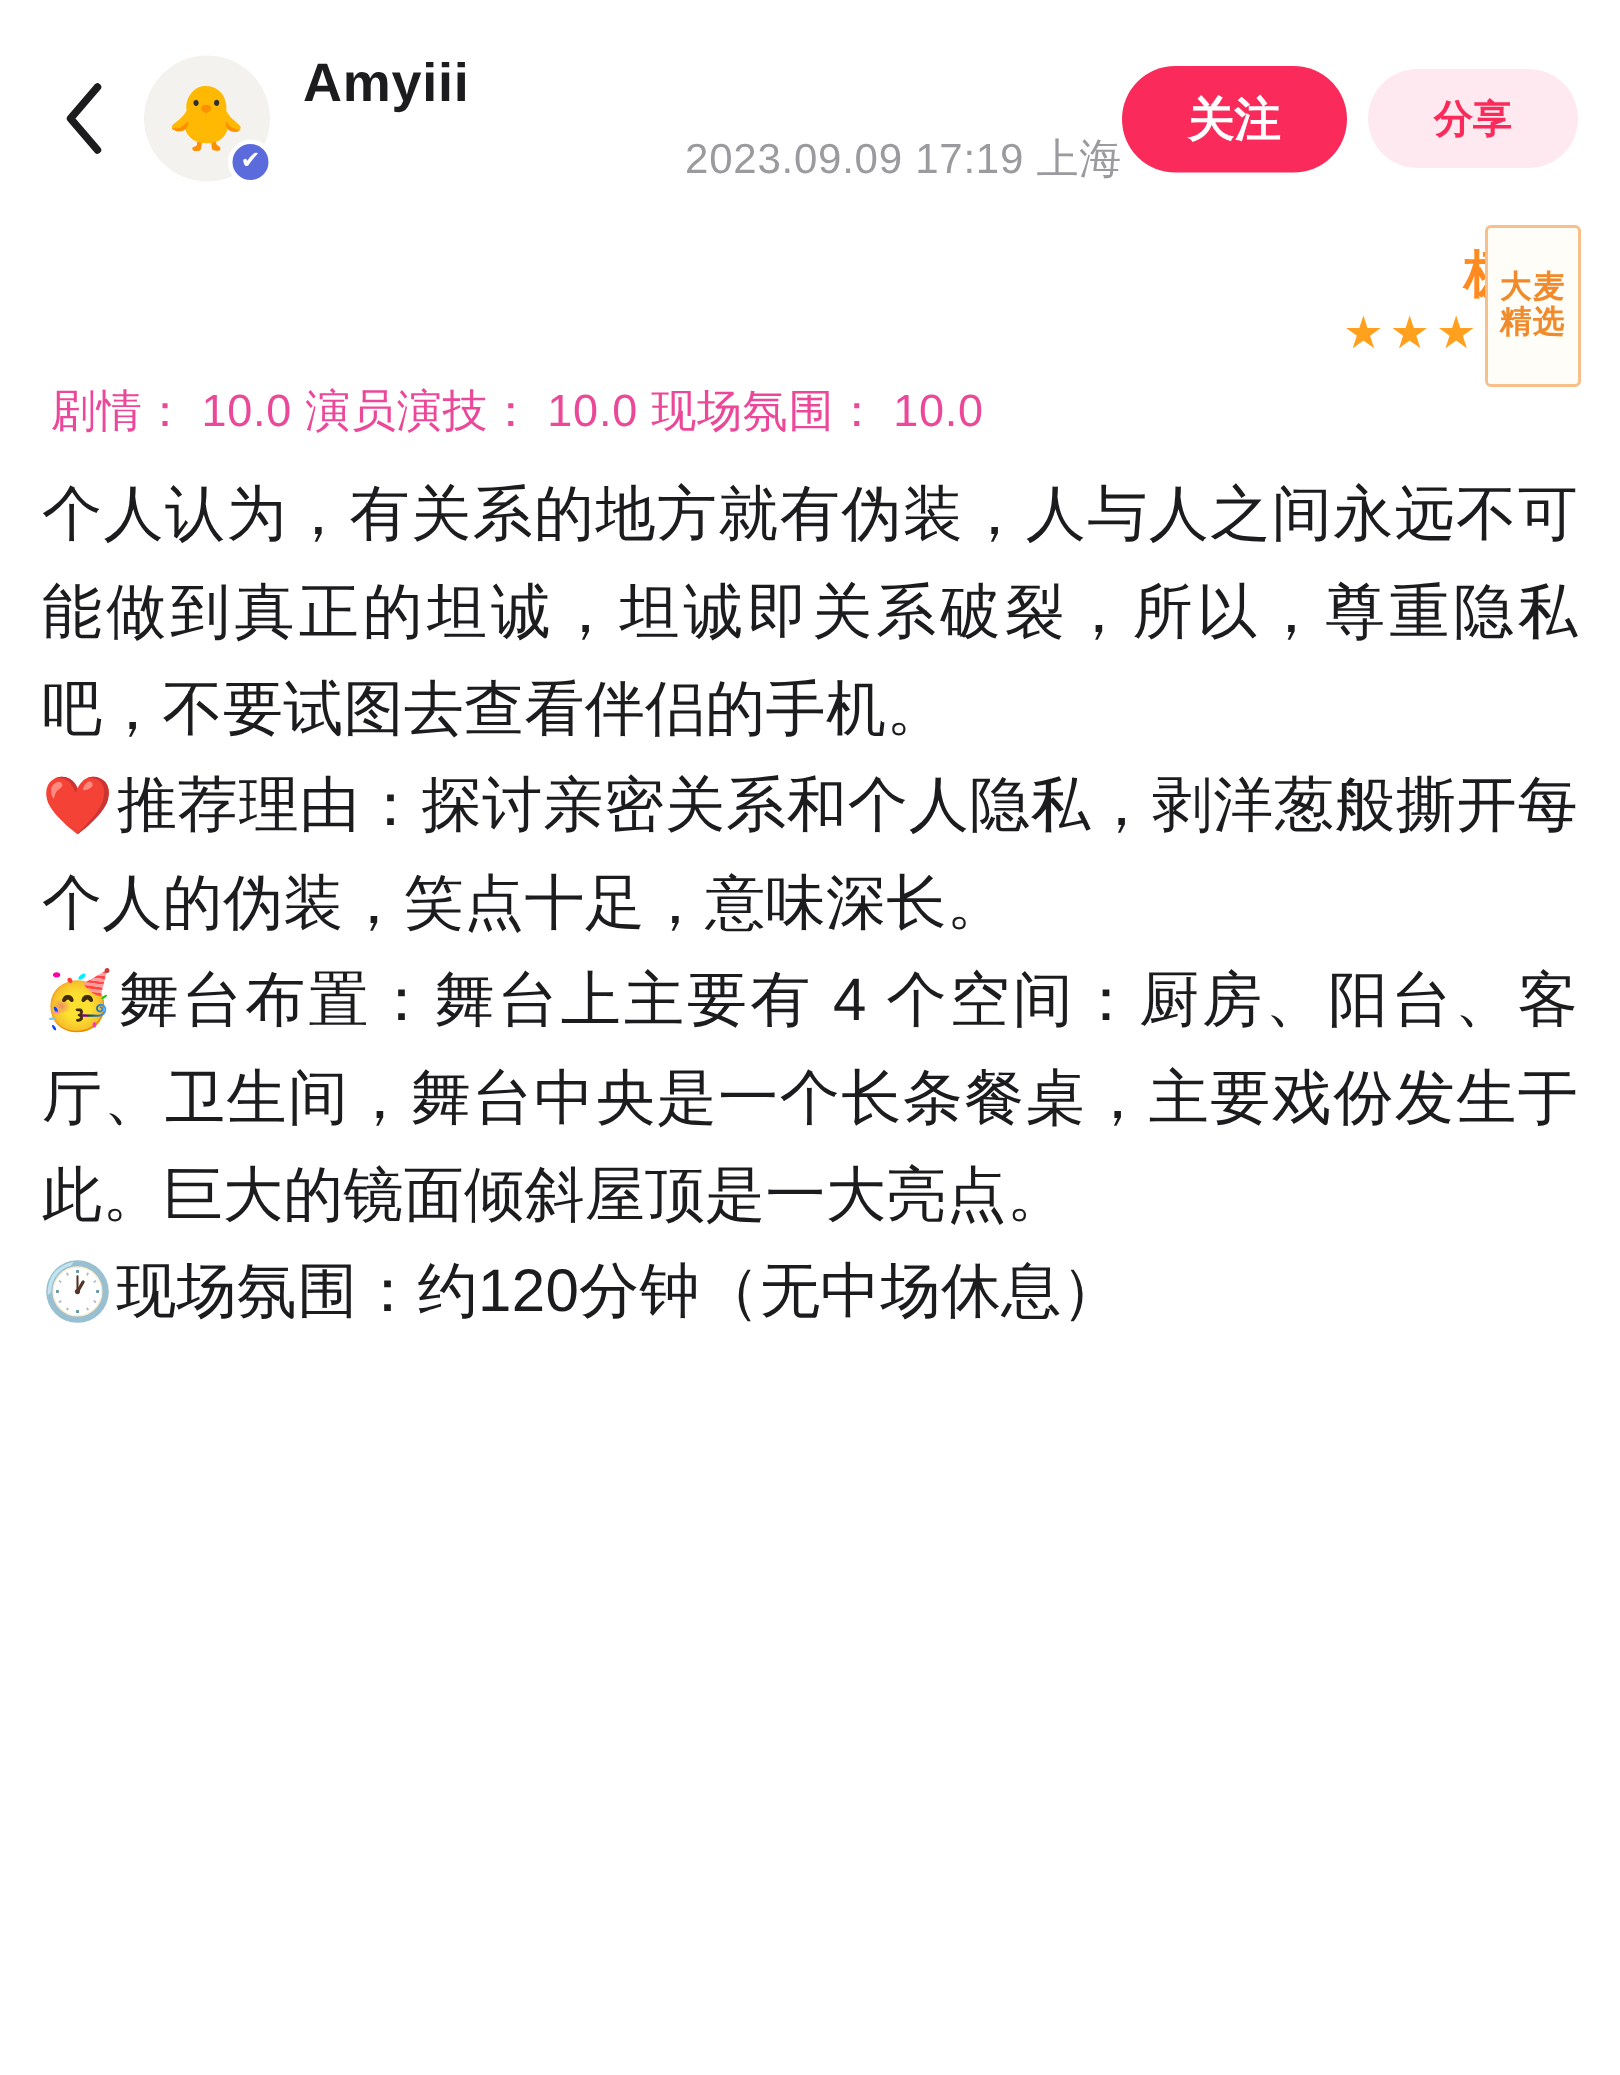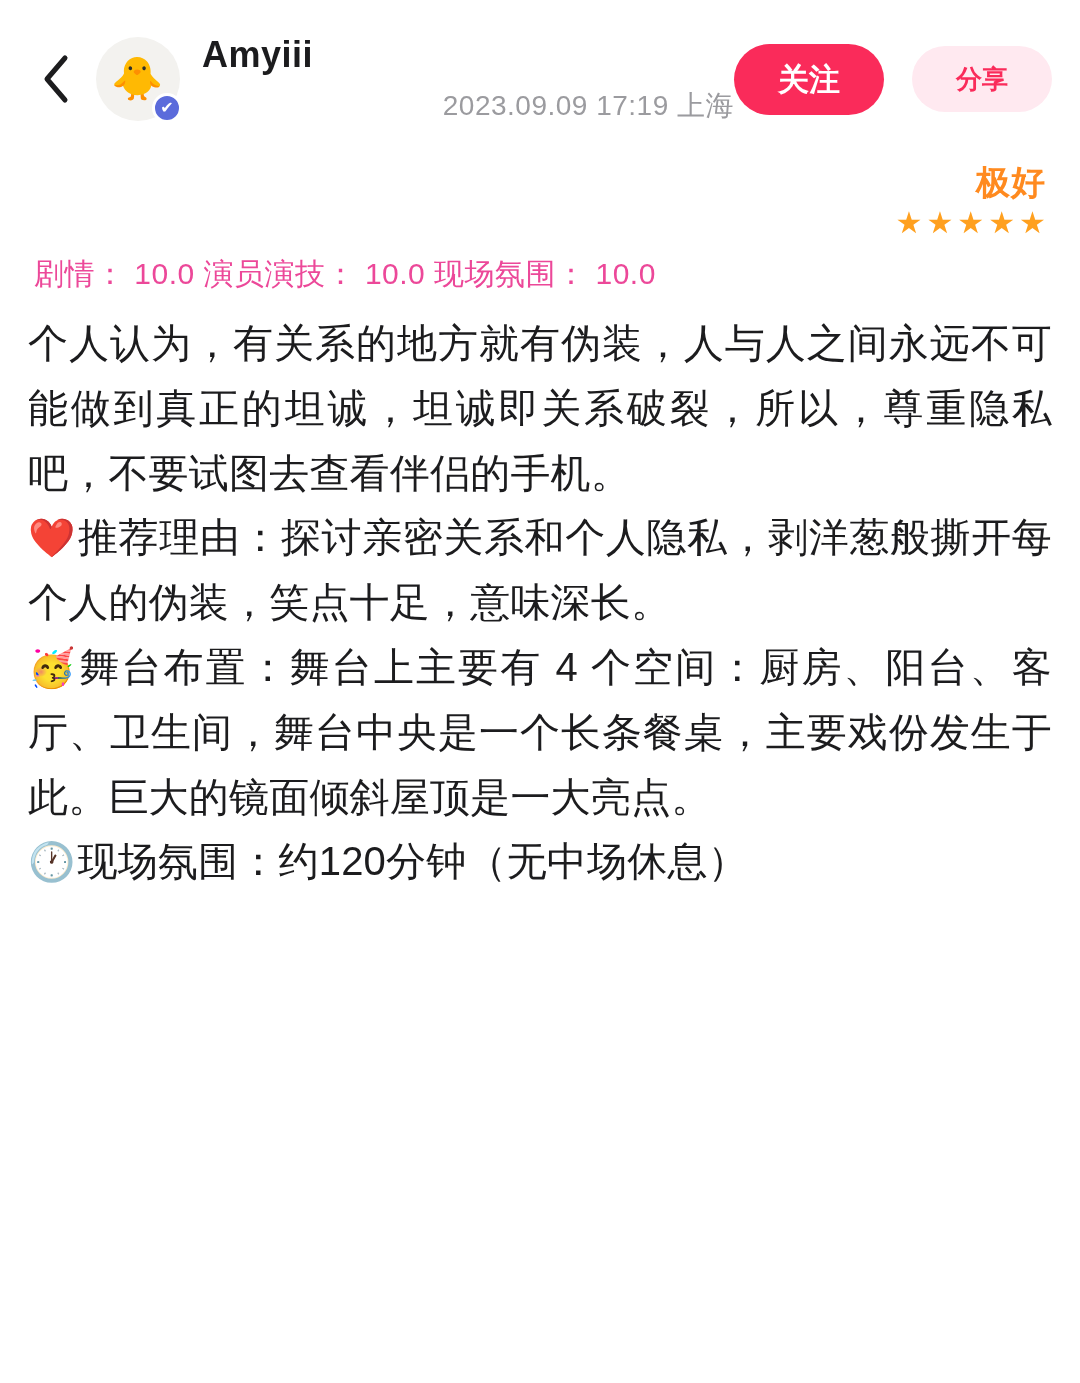--- a/index.html
+++ b/index.html
@@ -92,21 +92,21 @@
     margin-top: 10px;
     font-size: 28px;
     color: #9b9b9f;
     letter-spacing: 0.5px;
     text-align: right;
   }
 
   .header-actions {
     display: flex;
     align-items: center;
-    gap: 28px;
+    gap: 14px;
     flex: 0 0 auto;
   }
   .btn-follow {
     background: #fa2b5a;
     color: #ffffff;
     font-size: 31px;
     font-weight: bold;
     border: none;
     border-radius: 46px;
     padding: 20px 44px;
@@ -246,20 +246,24 @@
       <span>★</span>
       <span>★</span>
       <span>★</span>
       <span>★</span>
       <span>★</span>
     </div>
   </div>
 
   <div class="sub-scores">剧情： 10.0 演员演技： 10.0 现场氛围： 10.0</div>
 
+  <div class="ribbon">
+    <span class="ribbon-line">大麦</span>
+    <span class="ribbon-line">精选</span>
+  </div>
 </div>
 
 <div class="content">
 
   <p class="para">
     <span>个人认为，有关系的地方就有伪装，人与人之间永远不可能做到真正的坦诚，坦诚即关系破裂，所以，尊重隐私吧，不要试图去查看伴侣的手机。</span>
   </p>
 
   <p class="para">
     <span class="emoji">❤️</span><span>推荐理由：探讨亲密关系和个人隐私，剥洋葱般撕开每个人的伪装，笑点十足，意味深长。</span>

